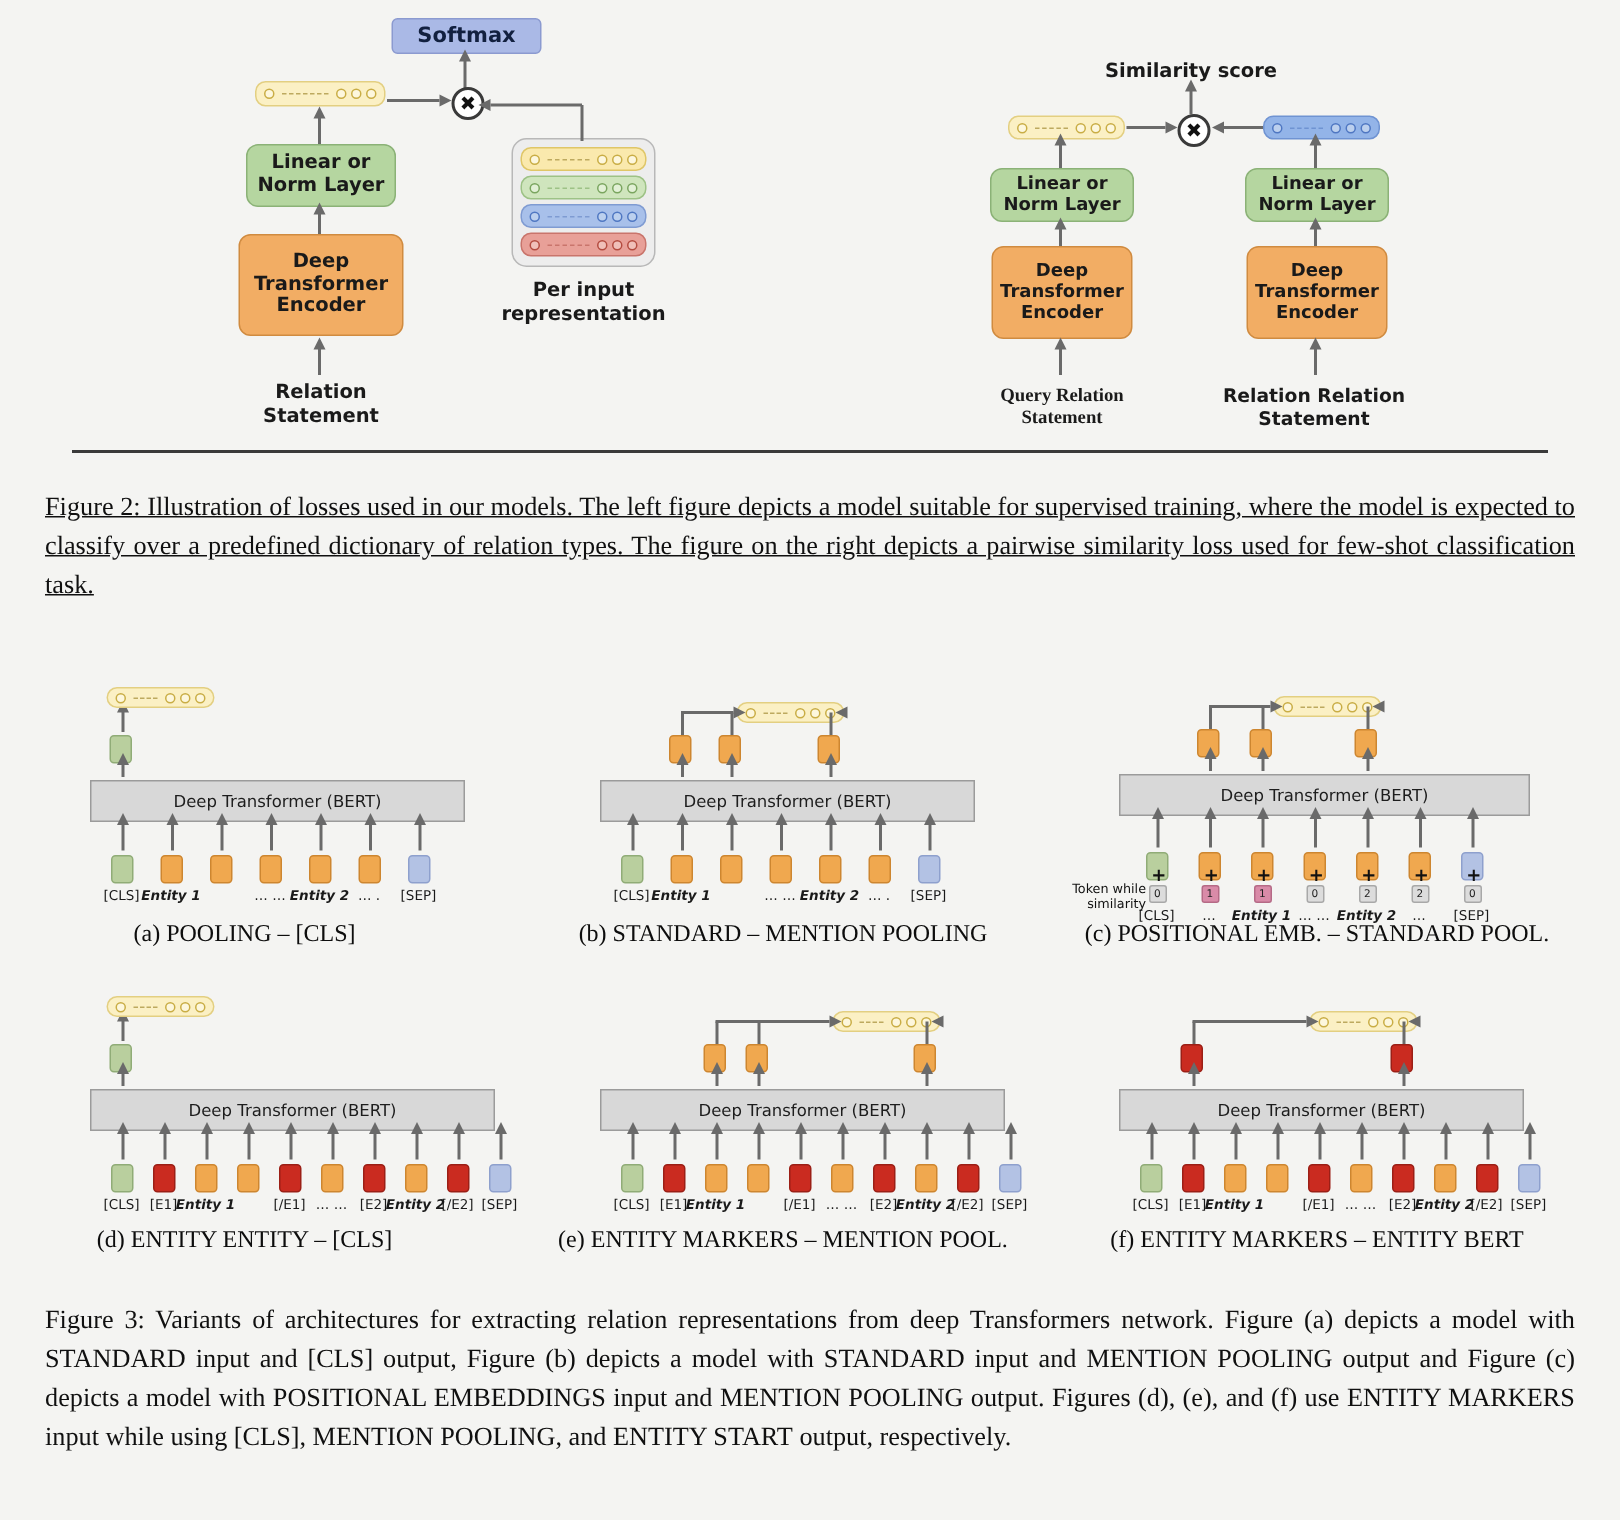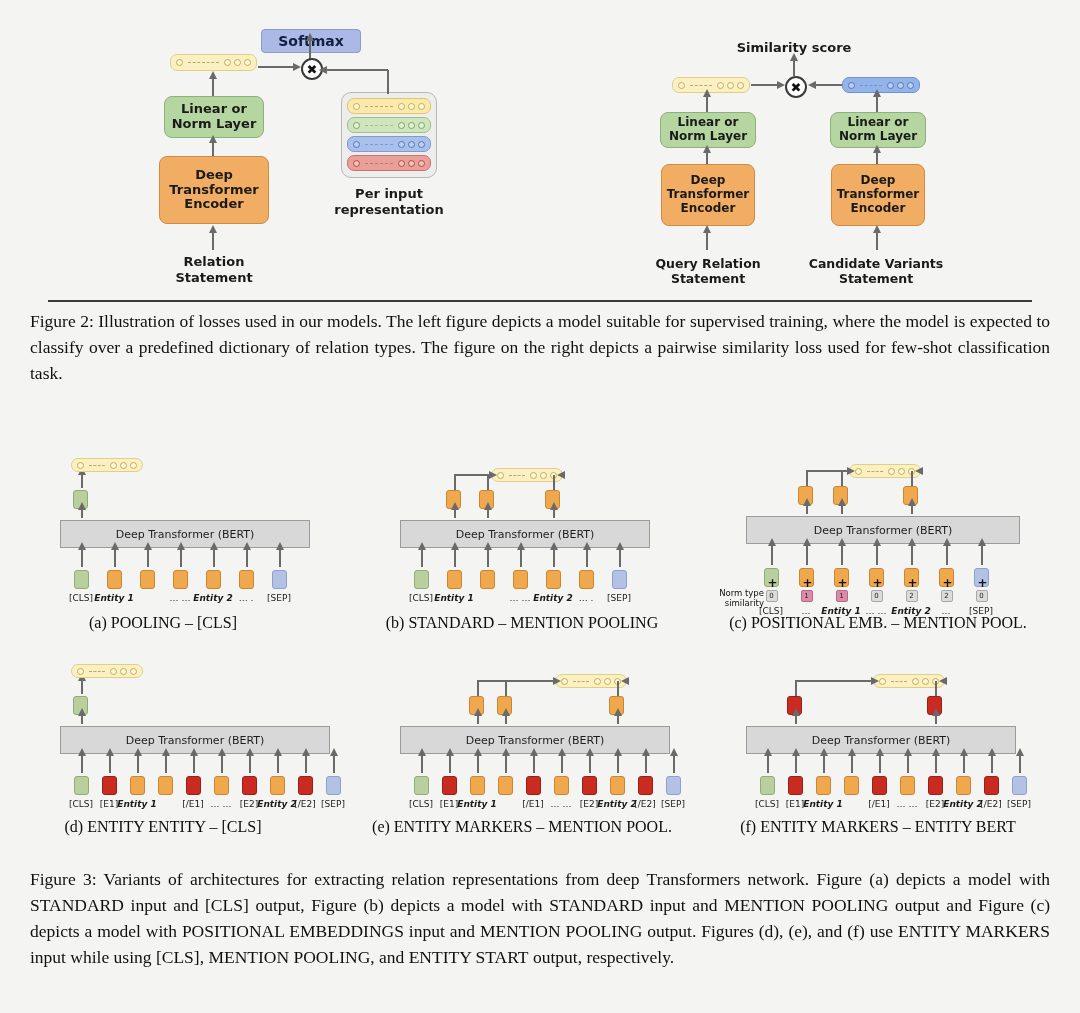--- a/index.html
+++ b/index.html
@@ -138,21 +138,21 @@
     text-align:right;line-height:1.2;color:#111;
   }
 </style>
 </head>
 <body>
 
 <div class="page">
 
   <div id="fig2">
 
-    <div class="softmax" style="left:261px;top:29px;width:98px;height:22px;">Softmax</div>
+    <div class="softmax" style="left:261px;top:12px;width:98px;height:22px;">Softmax</div>
 
     <div class="arrow" style="left:309px;top:40px;height:22px;"></div>
 
     <div class="opx" style="left:301px;top:58px;">✖</div>
 
     <div class="pill yellow" style="left:170px;top:54px;width:87px;height:17px;">
       <span class="dot y"></span>
       <span class="spacer"></span>
       <span class="dot y"></span>
       <span class="dot y"></span>
@@ -259,21 +259,21 @@
     </div>
     <div class="arrow" style="left:706px;top:152px;height:14px;"></div>
     <div class="box b-orange" style="left:661px;top:164px;width:94px;height:62px;font-size:12px;">
       <span>
         <span>Deep</span><br>
         <span>Transformer</span><br>
         <span>Encoder</span>
       </span>
     </div>
     <div class="arrow" style="left:706px;top:232px;height:18px;"></div>
-    <div class="cap" style="left:638px;top:256px;width:140px;font-size:12.5px;">
+    <div class="cap" style="left:638px;top:256px;width:140px;font-size:12.5px;font-family:Liberation Serif, serif;">
       <span>Query Relation</span><br>
       <span>Statement</span>
     </div>
 
     <div class="arrow" style="left:876px;top:96px;height:16px;"></div>
     <div class="box b-green" style="left:830px;top:112px;width:96px;height:36px;font-size:12px;">
       <span>
         <span>Linear or</span><br>
         <span>Norm Layer</span>
       </span>
@@ -281,28 +281,28 @@
     <div class="arrow" style="left:876px;top:152px;height:14px;"></div>
     <div class="box b-orange" style="left:831px;top:164px;width:94px;height:62px;font-size:12px;">
       <span>
         <span>Deep</span><br>
         <span>Transformer</span><br>
         <span>Encoder</span>
       </span>
     </div>
     <div class="arrow" style="left:876px;top:232px;height:18px;"></div>
     <div class="cap" style="left:796px;top:256px;width:160px;font-size:12.5px;">
-      <span>Candidate Variants</span><br>
+      <span>Relation Relation</span><br>
       <span>Statement</span>
     </div>
   </div>
 
   <div class="rule" style="left:48px;top:300px;width:984px;"></div>
 
-  <div class="caption" style="left:30px;top:308px;width:1020px;">Figure 2: Illustration of losses used in our models. The left figure depicts a model suitable for supervised training, where the model is expected to classify over a predefined dictionary of relation types. The figure on the right depicts a pairwise similarity loss used for few-shot classification task.</div>
+  <div class="caption" style="left:30px;top:324px;width:1020px;text-decoration:underline;">Figure 2: Illustration of losses used in our models. The left figure depicts a model suitable for supervised training, where the model is expected to classify over a predefined dictionary of relation types. The figure on the right depicts a pairwise similarity loss used for few-shot classification task.</div>
 
   <div id="fig3">
       <div class="bert" style="left:60px;top:520px;width:248px;height:26px;">Deep Transformer (BERT)</div>
       <div class="tok t-green" style="left:74px;top:570px;"></div>
       <div class="arrow" style="left:80.5px;top:549px;height:18px;"></div>
       <div class="tlab" style="left: 81px; top: 593px; transform: translateX(-50%);">[CLS]</div>
       <div class="tok t-orange" style="left:107px;top:570px;"></div>
       <div class="arrow" style="left:113.5px;top:549px;height:18px;"></div>
       <div class="tlab ital" style="left: 114px; top: 593px; transform: translateX(-50%);">Entity 1</div>
       <div class="tok t-orange" style="left:140px;top:570px;"></div>
@@ -385,21 +385,21 @@
       <div class="tlab" style="left: 876px; top: 606px; transform: translateX(-50%);">…  …</div>
       <div class="tok t-orange" style="left:904px;top:568px;"></div>
       <div class="arrow" style="left:910.5px;top:545px;height:20px;"></div>
       <div class="tlab ital" style="left: 911px; top: 606px; transform: translateX(-50%);">Entity 2</div>
       <div class="tok t-orange" style="left:939px;top:568px;"></div>
       <div class="arrow" style="left:945.5px;top:545px;height:20px;"></div>
       <div class="tlab" style="left: 946px; top: 606px; transform: translateX(-50%);">…</div>
       <div class="tok t-blue" style="left:974px;top:568px;"></div>
       <div class="arrow" style="left:980.5px;top:545px;height:20px;"></div>
       <div class="tlab" style="left: 981px; top: 606px; transform: translateX(-50%);">[SEP]</div>
-      <div class="ttlabel" style="left: 706px; top: 588px; width: 58px;"><span>Norm type</span><br><span>similarity</span></div>
+      <div class="ttlabel" style="left: 706px; top: 588px; width: 58px;"><span>Token while</span><br><span>similarity</span></div>
       <div class="plus" style="left: 767.5px; top: 577px;">+</div>
       <div class="ttype tt-grey" style="left: 765.5px; top: 590px;">0</div>
       <div class="plus" style="left: 802.5px; top: 577px;">+</div>
       <div class="ttype tt-pink" style="left: 800.5px; top: 590px;">1</div>
       <div class="plus" style="left: 837.5px; top: 577px;">+</div>
       <div class="ttype tt-pink" style="left: 835.5px; top: 590px;">1</div>
       <div class="plus" style="left: 872.5px; top: 577px;">+</div>
       <div class="ttype tt-grey" style="left: 870.5px; top: 590px;">0</div>
       <div class="plus" style="left: 907.5px; top: 577px;">+</div>
       <div class="ttype tt-grey" style="left: 905.5px; top: 590px;">2</div>
@@ -418,21 +418,21 @@
         <span class="spacer"></span>
         <span class="dot y"></span>
         <span class="dot y"></span>
         <span class="dot y"></span>
       </div>
       <div class="vline" style="left:805.5px;top:471px;height:15px;"></div>
       <div class="vline" style="left:840.5px;top:471px;height:15px;"></div>
       <div class="hline right-head" style="left:805.5px;top:470px;width:41px;"></div>
       <div class="vline" style="left:910.5px;top:471px;height:15px;"></div>
       <div class="hline left-head" style="left:922.5px;top:470px;width:-12px;"></div>
-      <div class="subcap" style="left: 718px; top: 614px; width: 320px;"><span>(c) </span><span class="sc">POSITIONAL EMB. – MENTION POOL.</span></div>
+      <div class="subcap" style="left: 718px; top: 614px; width: 320px;"><span>(c) </span><span class="sc">POSITIONAL EMB. – STANDARD POOL.</span></div>
       <div class="bert" style="left:60px;top:726px;width:268px;height:26px;">Deep Transformer (BERT)</div>
       <div class="tok t-green" style="left:74px;top:776px;"></div>
       <div class="arrow" style="left:80.5px;top:755px;height:18px;"></div>
       <div class="tlab" style="left: 81px; top: 799px; transform: translateX(-50%);">[CLS]</div>
       <div class="tok t-red" style="left:102px;top:776px;"></div>
       <div class="arrow" style="left:108.5px;top:755px;height:18px;"></div>
       <div class="tlab" style="left: 109px; top: 799px; transform: translateX(-50%);">[E1]</div>
       <div class="tok t-orange" style="left:130px;top:776px;"></div>
       <div class="arrow" style="left:136.5px;top:755px;height:18px;"></div>
       <div class="tlab ital" style="left: 137px; top: 799px; transform: translateX(-50%);">Entity 1</div>

